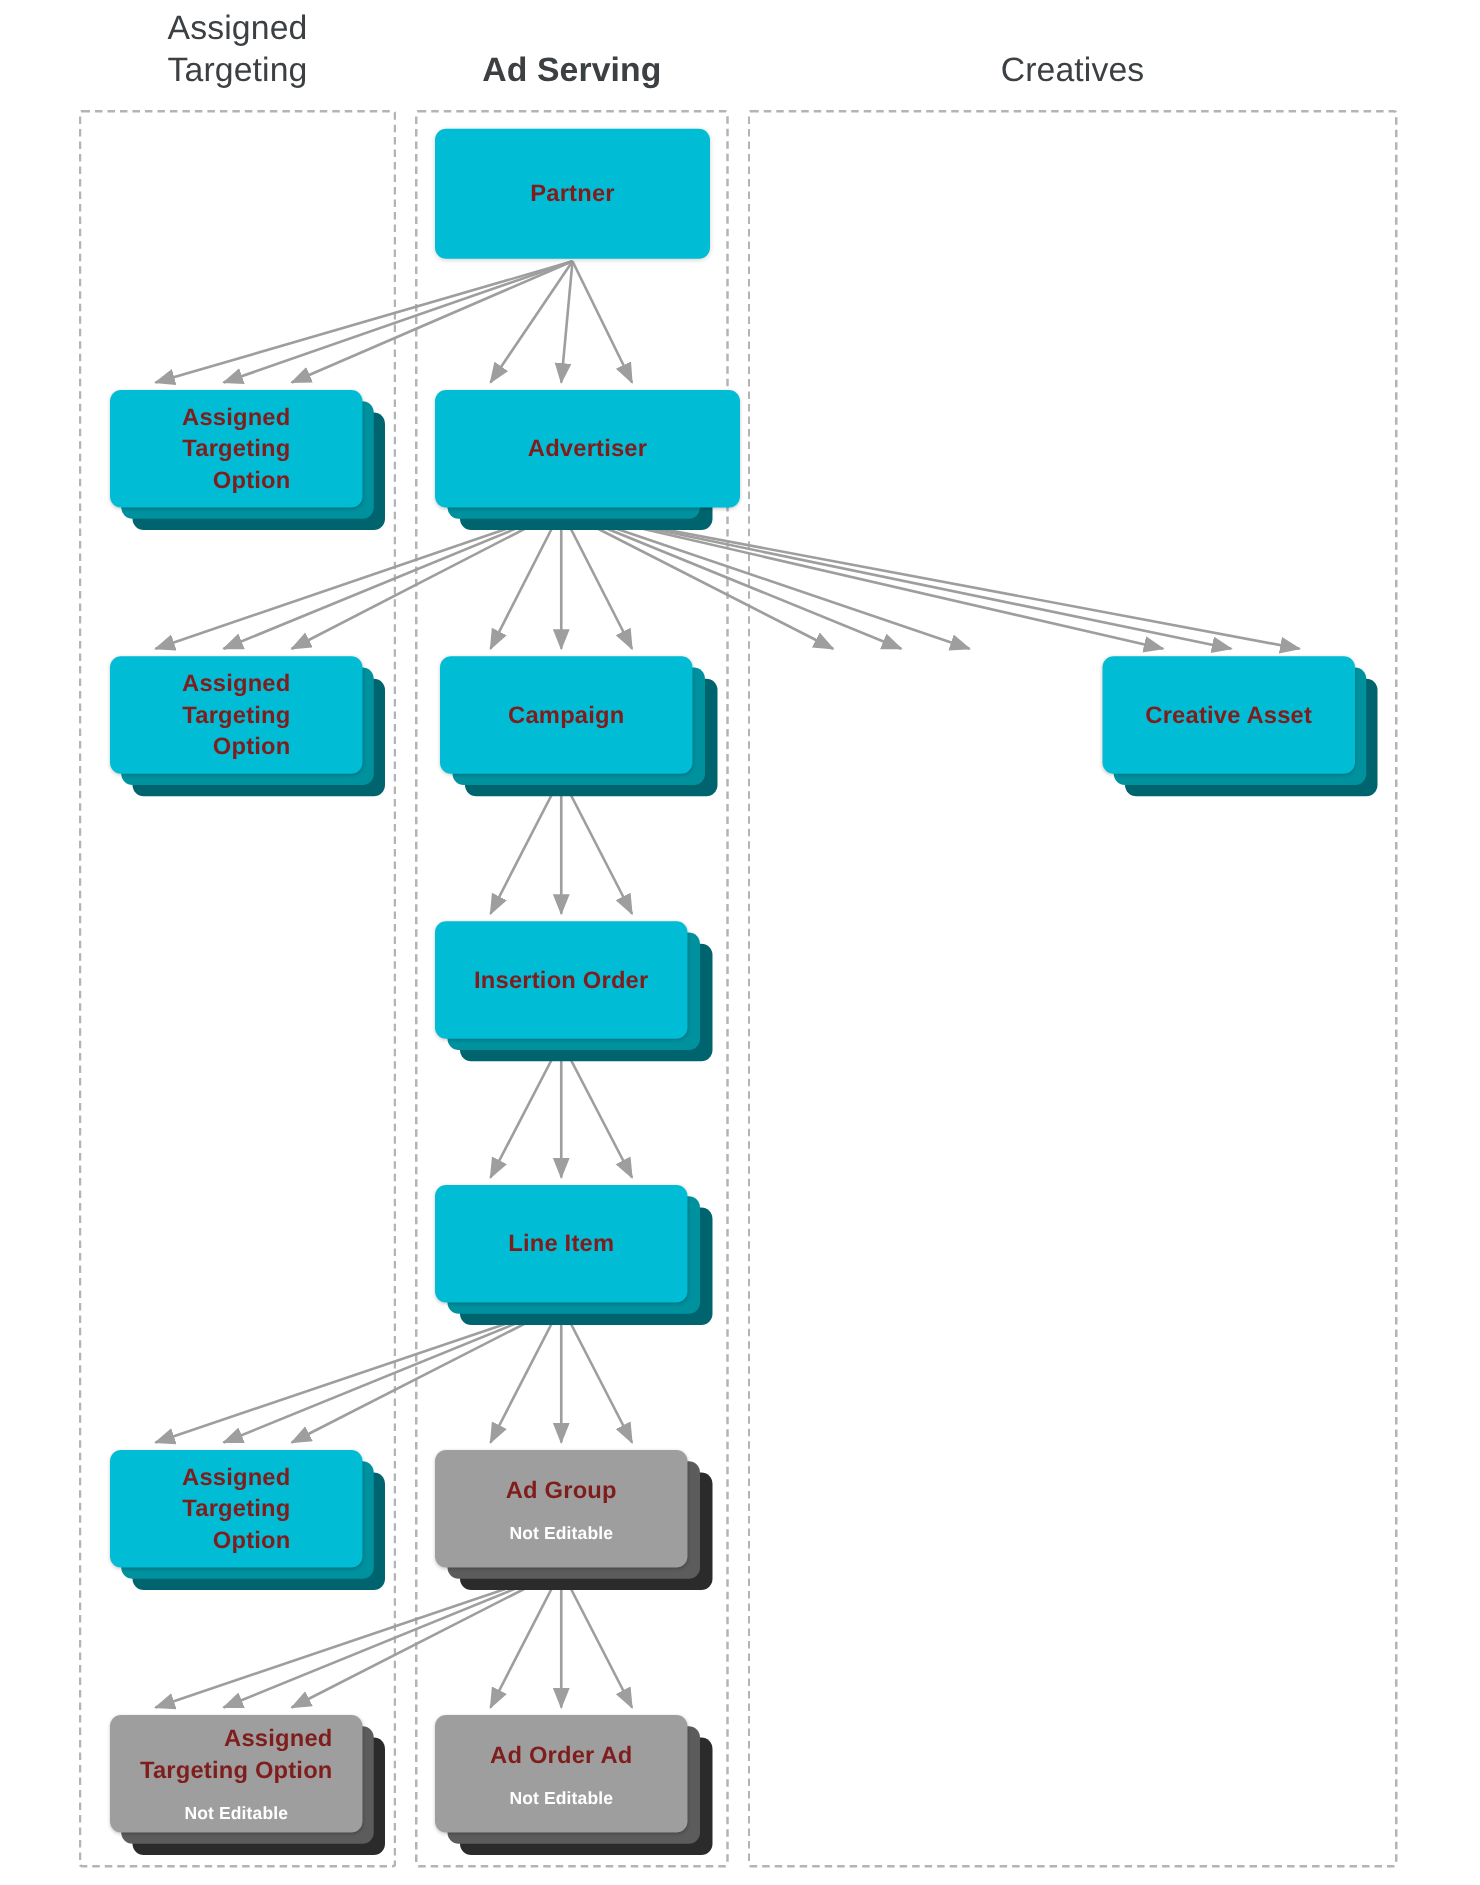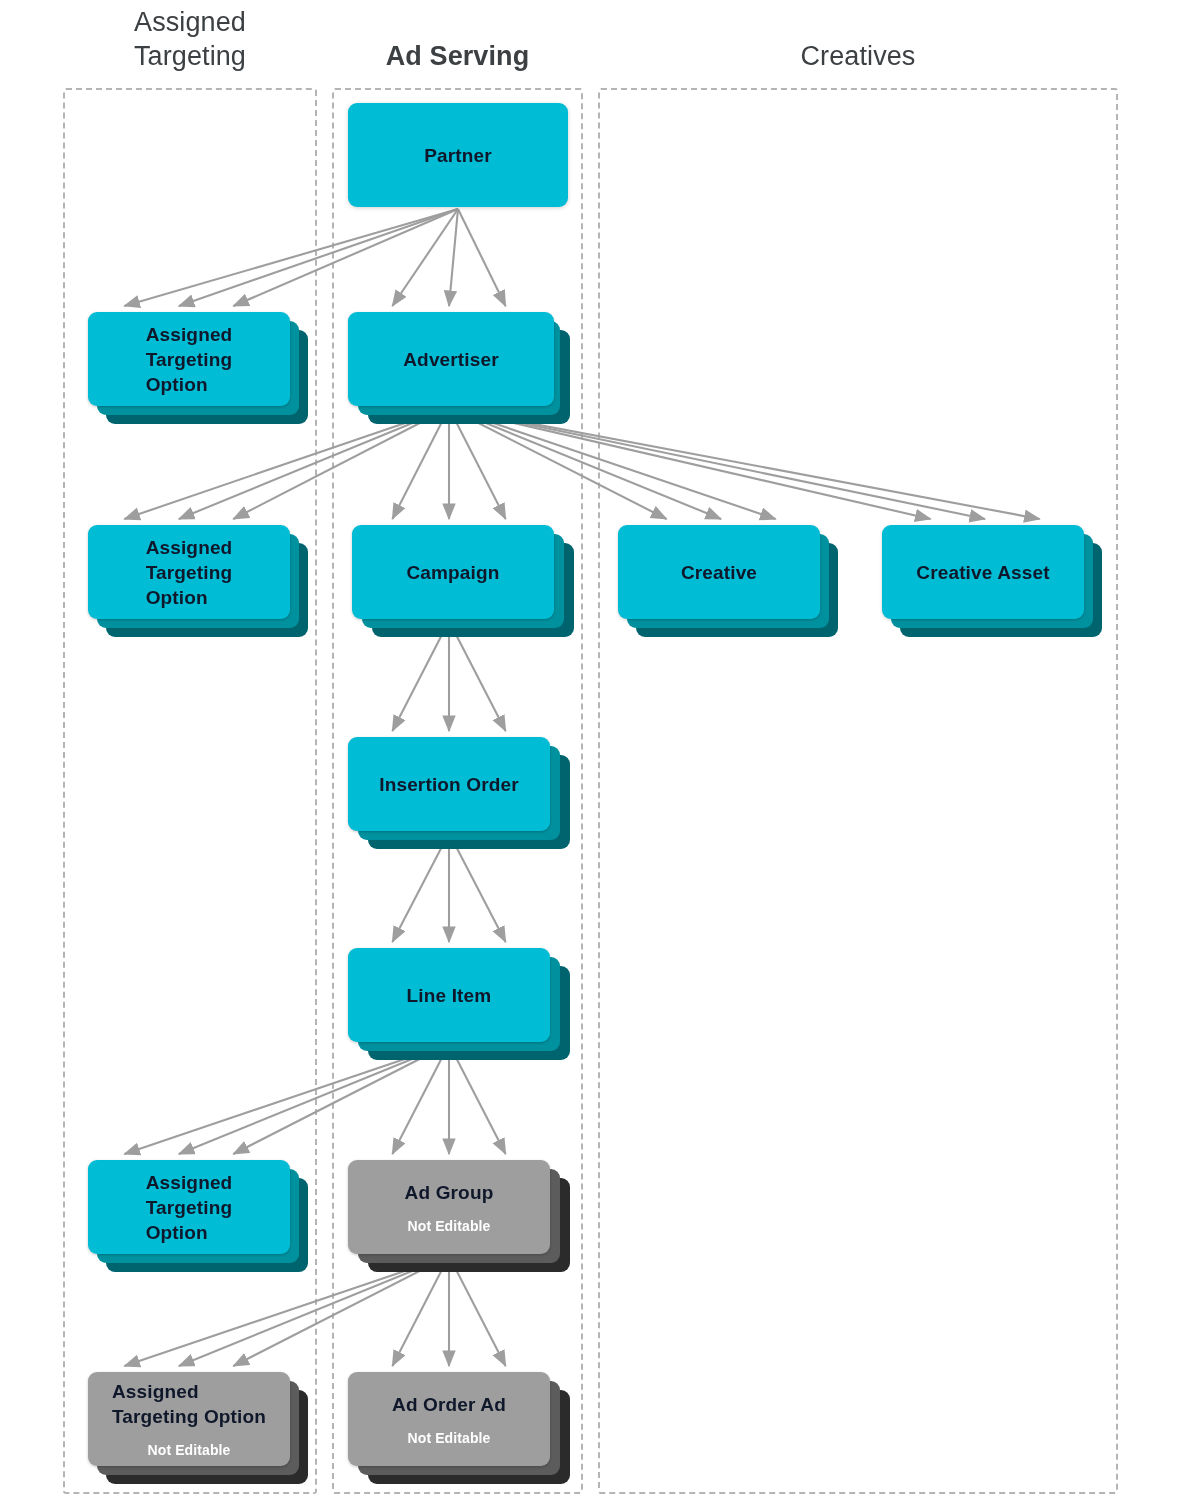--- a/index.html
+++ b/index.html
@@ -71,25 +71,25 @@
   
   .node.teal .front  { background: #00bcd4; }
   .node.teal .back1  { background: #00919f; }
   .node.teal .back2  { background: #00646e; }
   
   .node.gray .front  { background: #9e9e9e; }
   .node.gray .back1  { background: #5c5c5c; }
   .node.gray .back2  { background: #2b2b2b; }
 
   .node-title {
-    color: #0f172a;
+    color: #7f1d1d;
     font-weight: bold;
     font-size: 19px;
     line-height: 25px;
-    text-align: left;
+    text-align: right;
     letter-spacing: 0.15px;
     white-space: pre-line;
   }
   .node-sub {
     color: #ffffff;
     font-weight: bold;
     font-size: 14px;
     line-height: 18px;
     text-align: right;
     margin-top: 12px;
@@ -175,21 +175,21 @@
     <div class="card front" style="left:0; top:0; width:202px; height:94px;">
       <div class="node-title">Assigned
 Targeting
 Option</div>
     </div>
   </div>
 
   <div class="node teal" style="left:348px; top:312px; width:222px; height:112px;">
     <div class="card back2" style="left:20px; top:18px; width:202px; height:94px;"></div>
     <div class="card back1" style="left:10px; top:9px; width:202px; height:94px;"></div>
-    <div class="card front" style="left:0; top:0; width:206px; height:94px;">
+    <div class="card front" style="left:0; top:0; width:244px; height:94px;">
       <div class="node-title">Advertiser</div>
     </div>
   </div>
 
   <div class="node teal" style="left:88px; top:525px; width:220px; height:112px;">
     <div class="card back2" style="left:18px; top:18px; width:202px; height:94px;"></div>
     <div class="card back1" style="left:9px; top:9px; width:202px; height:94px;"></div>
     <div class="card front" style="left:0; top:0; width:202px; height:94px;">
       <div class="node-title">Assigned
 Targeting
@@ -198,27 +198,20 @@
   </div>
 
   <div class="node teal" style="left:352px; top:525px; width:222px; height:112px;">
     <div class="card back2" style="left:20px; top:18px; width:202px; height:94px;"></div>
     <div class="card back1" style="left:10px; top:9px; width:202px; height:94px;"></div>
     <div class="card front" style="left:0; top:0; width:202px; height:94px;">
       <div class="node-title">Campaign</div>
     </div>
   </div>
 
-  <div class="node teal" style="left:618px; top:525px; width:220px; height:112px;">
-    <div class="card back2" style="left:18px; top:18px; width:202px; height:94px;"></div>
-    <div class="card back1" style="left:9px; top:9px; width:202px; height:94px;"></div>
-    <div class="card front" style="left:0; top:0; width:202px; height:94px;">
-      <div class="node-title">Creative</div>
-    </div>
-  </div>
 
   <div class="node teal" style="left:882px; top:525px; width:220px; height:112px;">
     <div class="card back2" style="left:18px; top:18px; width:202px; height:94px;"></div>
     <div class="card back1" style="left:9px; top:9px; width:202px; height:94px;"></div>
     <div class="card front" style="left:0; top:0; width:202px; height:94px;">
       <div class="node-title">Creative Asset</div>
     </div>
   </div>
 
   <div class="node teal" style="left:348px; top:948px; width:222px; height:112px;">

